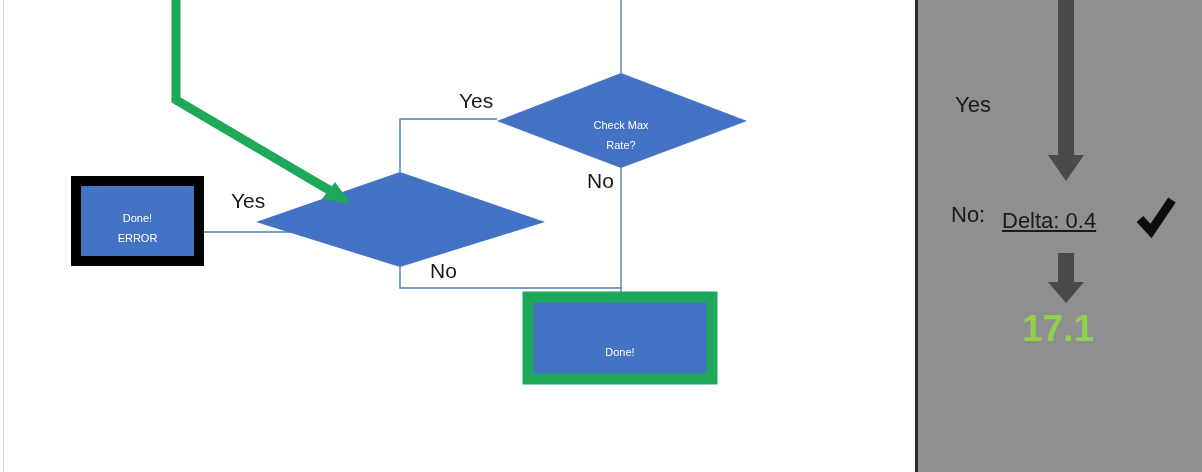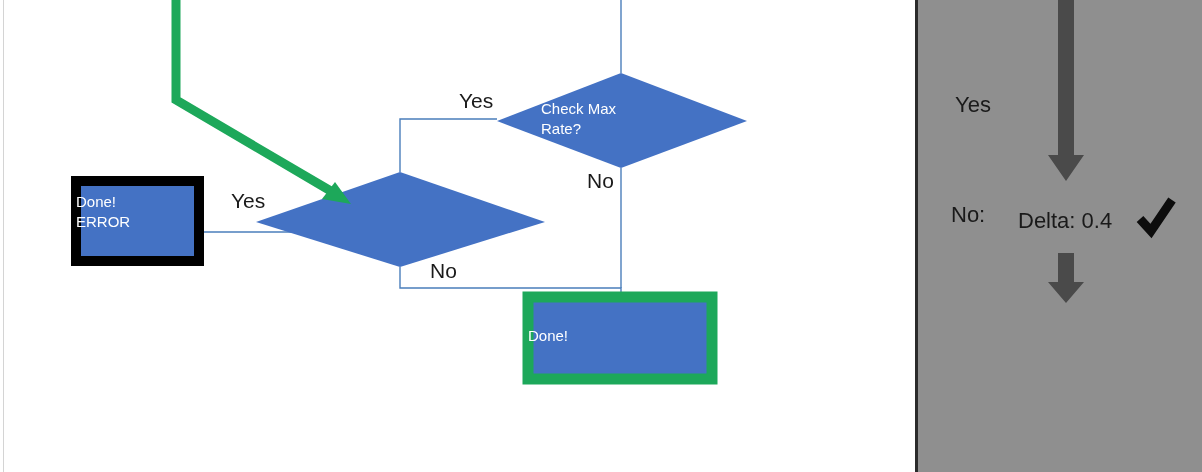--- a/index.html
+++ b/index.html
@@ -30,24 +30,26 @@
   .flow-svg {
     position: absolute;
     left: 0;
     top: 0;
     width: 915px;
     height: 472px;
   }
   .shape-label {
     position: absolute;
     color: #ffffff;
-    font-size: 15px;
+    font-size: 11px;
     line-height: 20px;
+    text-align: center;
     pointer-events: none;
     white-space: pre-line;
+    margin-top: 16px;
   }
   .edge-label {
     position: absolute;
     color: #1a1a1a;
     font-size: 21px;
     line-height: 22px;
     text-align: center;
     white-space: nowrap;
   }
   
@@ -141,17 +143,18 @@
 
       <polygon points="140,253 156,253 156,282 166,282 148,303 130,282 140,282" fill="#4a4a4a"></polygon>
 
       <path d="M 222,219 L 233,231 L 254,200" fill="none" stroke="#0d0d0d" stroke-width="9" stroke-linecap="butt" stroke-linejoin="miter"></path>
     </svg>
 
     <div class="panel-text" style="left:37px; top:93px;">Yes</div>
 
     <div class="panel-text" style="left:33px; top:203px;">No:</div>
 
-    <div class="panel-text" style="left:100px; top:209px;">Delta: 0.4</div>
+    <div class="panel-text" style="left:84px; top:209px;text-decoration:underline;">Delta: 0.4</div>
 
+    <div class="panel-value" style="left:104px; top:309px;">17.1</div>
   </div>
 
 </div>
 
 </body></html>

